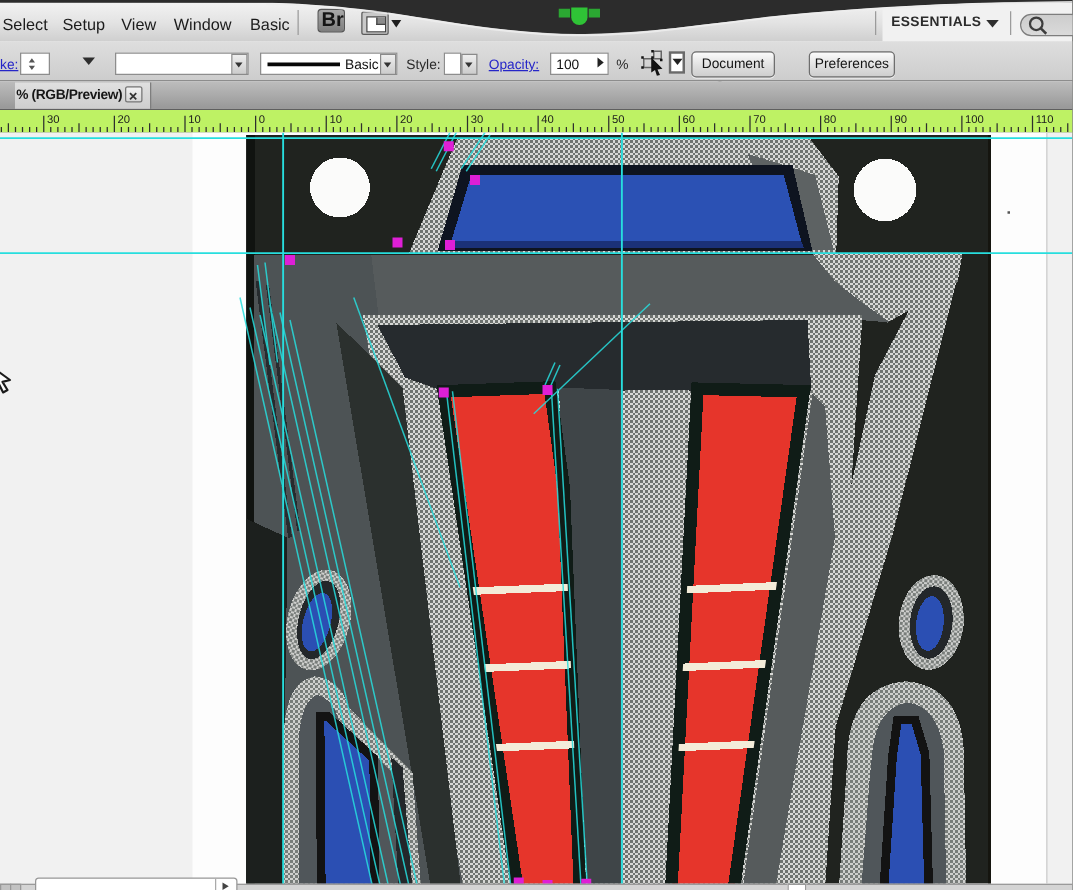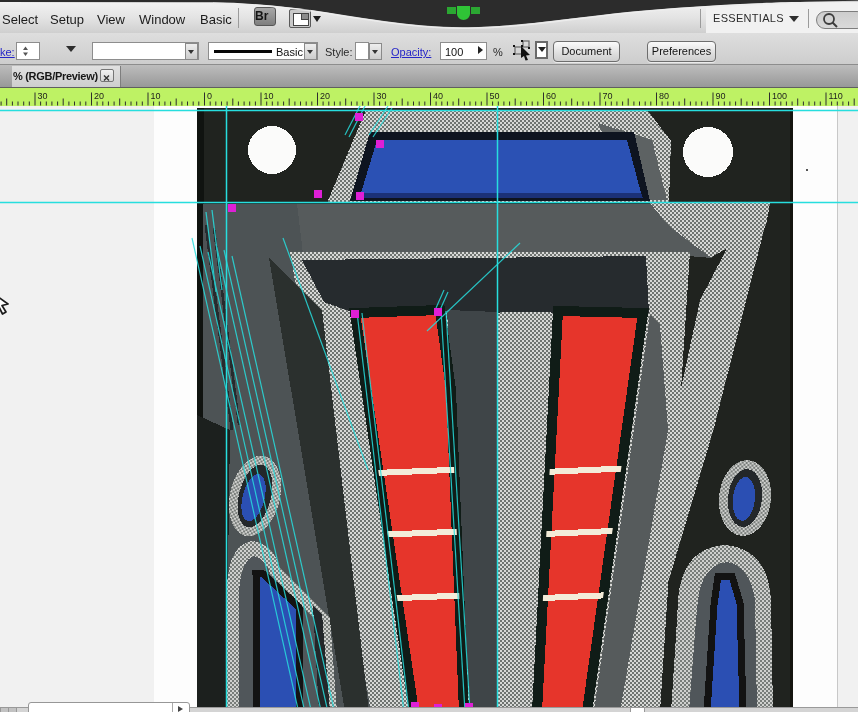--- a/index.html
+++ b/index.html
@@ -30,39 +30,39 @@
 
 <div id="menubar">
   <div style="position:absolute;left:0;top:0;width:858px;height:2px;background:#3a3a3a"></div>
   <span class="menuitem" style="left:2px">Select</span>
   <span class="menuitem" style="left:50px">Setup</span>
   <span class="menuitem" style="left:97px">View</span>
   <span class="menuitem" style="left:139px">Window</span>
   <span class="menuitem" style="left:200px">Basic</span>
   <div class="sep" style="left:238px;top:8px;height:20px"></div>
 
-  <div style="position:absolute;left:254px;top:7px;width:22px;height:19px;background:linear-gradient(#a8a8a8,#7e7e7e);border:1px solid #565656;border-radius:3px;box-sizing:border-box;text-align:left;font-size:12px;font-weight:bold;color:#141414;line-height:17px">Br</div>
+  <div style="position:absolute;left:254px;top:7px;width:22px;height:19px;background:linear-gradient(#a8a8a8,#7e7e7e);border:1px solid #565656;border-radius:3px;box-sizing:border-box;text-align:right;font-size:16px;font-weight:bold;color:#141414;line-height:17px">Br</div>
 
   <div style="position:absolute;left:289px;top:9px;width:22px;height:19px;background:#c9c9c9;border:1px solid #5a5a5a;border-radius:2px;box-sizing:border-box">
     <div style="position:absolute;left:3px;top:3px;width:14px;height:11px;background:#fff;border:1px solid #444">
       <div style="position:absolute;right:0;top:0;width:6px;height:5px;background:#8b8b8b;border-left:1px solid #444;border-bottom:1px solid #444"></div>
     </div>
   </div>
   <div style="position:absolute;left:313px;top:16px;border:4.5px solid transparent;border-top:6px solid #1e1e1e"></div>
 
   <svg width="858" height="33" style="position:absolute;left:0;top:0">
     <path d="M0,0 H858 L858,0.5 C800,1.5 770,2.5 740,4 C700,6 655,9 618,13 C568,18.5 520,26.5 468,27.2 C415,28 358,17 308,9.5 C268,4.5 240,2.6 213,2.2 L0,2 Z" fill="#2c2c2c"></path>
     <path d="M213,3.2 C240,3.6 268,5.5 308,10.5 C358,18 415,29 468,28.2 C520,27.5 568,19.5 618,14 C655,10 700,7 740,5 C770,3.5 800,2.5 858,1.5" fill="none" stroke="#ededed" stroke-width="1.6" opacity="0.85"></path>
 
     <rect x="447" y="7" width="9" height="7" fill="#2ba732"></rect>
     <rect x="471" y="7" width="9" height="7" fill="#2ba732"></rect>
     <path d="M457,6 h13 v8 a6.5,6 0 0 1 -13,0 Z" fill="#2fc336"></path>
   </svg>
   <div class="sep" style="left:700px;top:9px;height:19px"></div>
-  <span style="position:absolute;left:713px;top:12px;font-size:11px;font-weight:normal;letter-spacing:0.3px;color:#2b2b2b">ESSENTIALS</span>
+  <span style="position:absolute;left:713px;top:12px;font-size:11px;font-weight:bold;letter-spacing:0.3px;color:#2b2b2b">ESSENTIALS</span>
   <div style="position:absolute;left:789px;top:16px;border:5px solid transparent;border-top:6.5px solid #2e2e2e"></div>
   <div class="sep" style="left:808px;top:9px;height:19px"></div>
 
   <div style="position:absolute;left:816px;top:11px;width:50px;height:18px;background:linear-gradient(#cdcdcd,#dadada);border:1.5px solid #7d7d7d;border-radius:9px;box-sizing:border-box"></div>
   <svg width="30" height="24" style="position:absolute;left:820px;top:12px">
     <circle cx="9" cy="7" r="5" fill="none" stroke="#3d3d3d" stroke-width="1.8"></circle>
     <line x1="12.5" y1="10.5" x2="17" y2="15" stroke="#3d3d3d" stroke-width="2"></line>
   </svg>
 </div>
 

